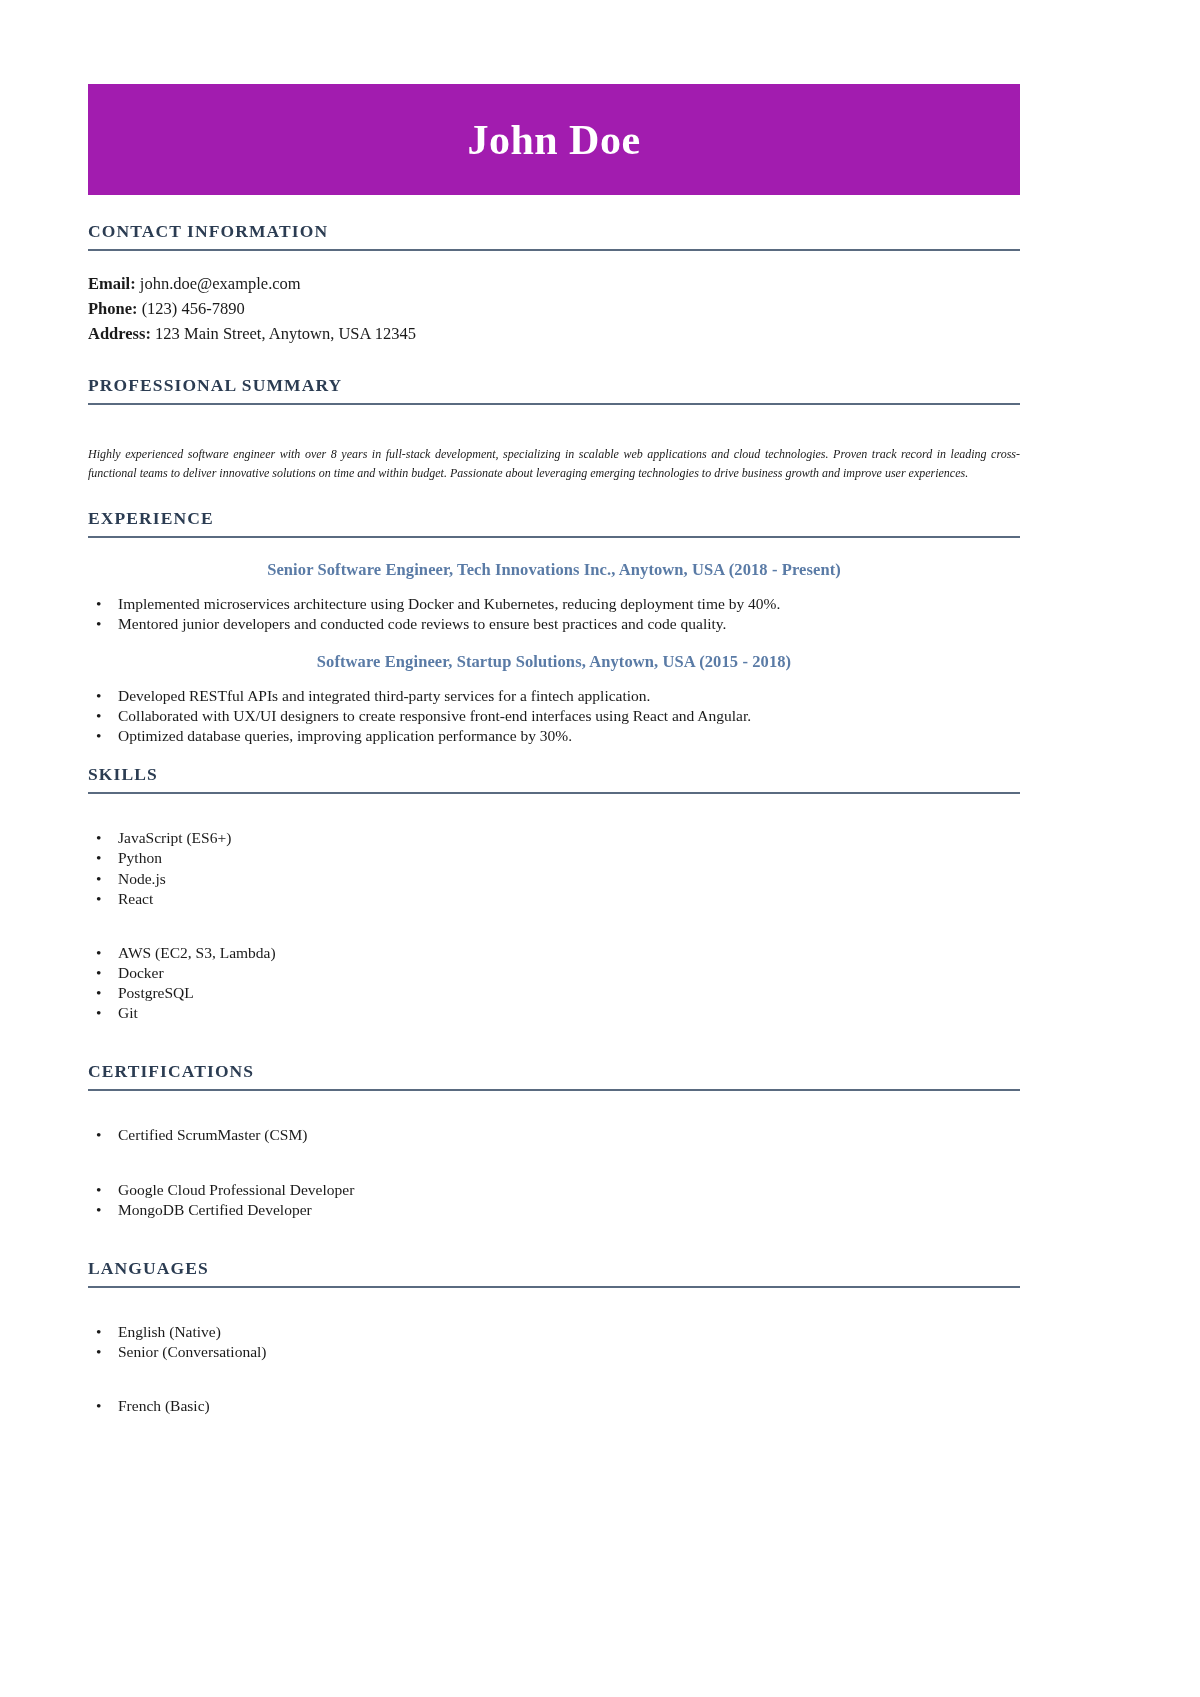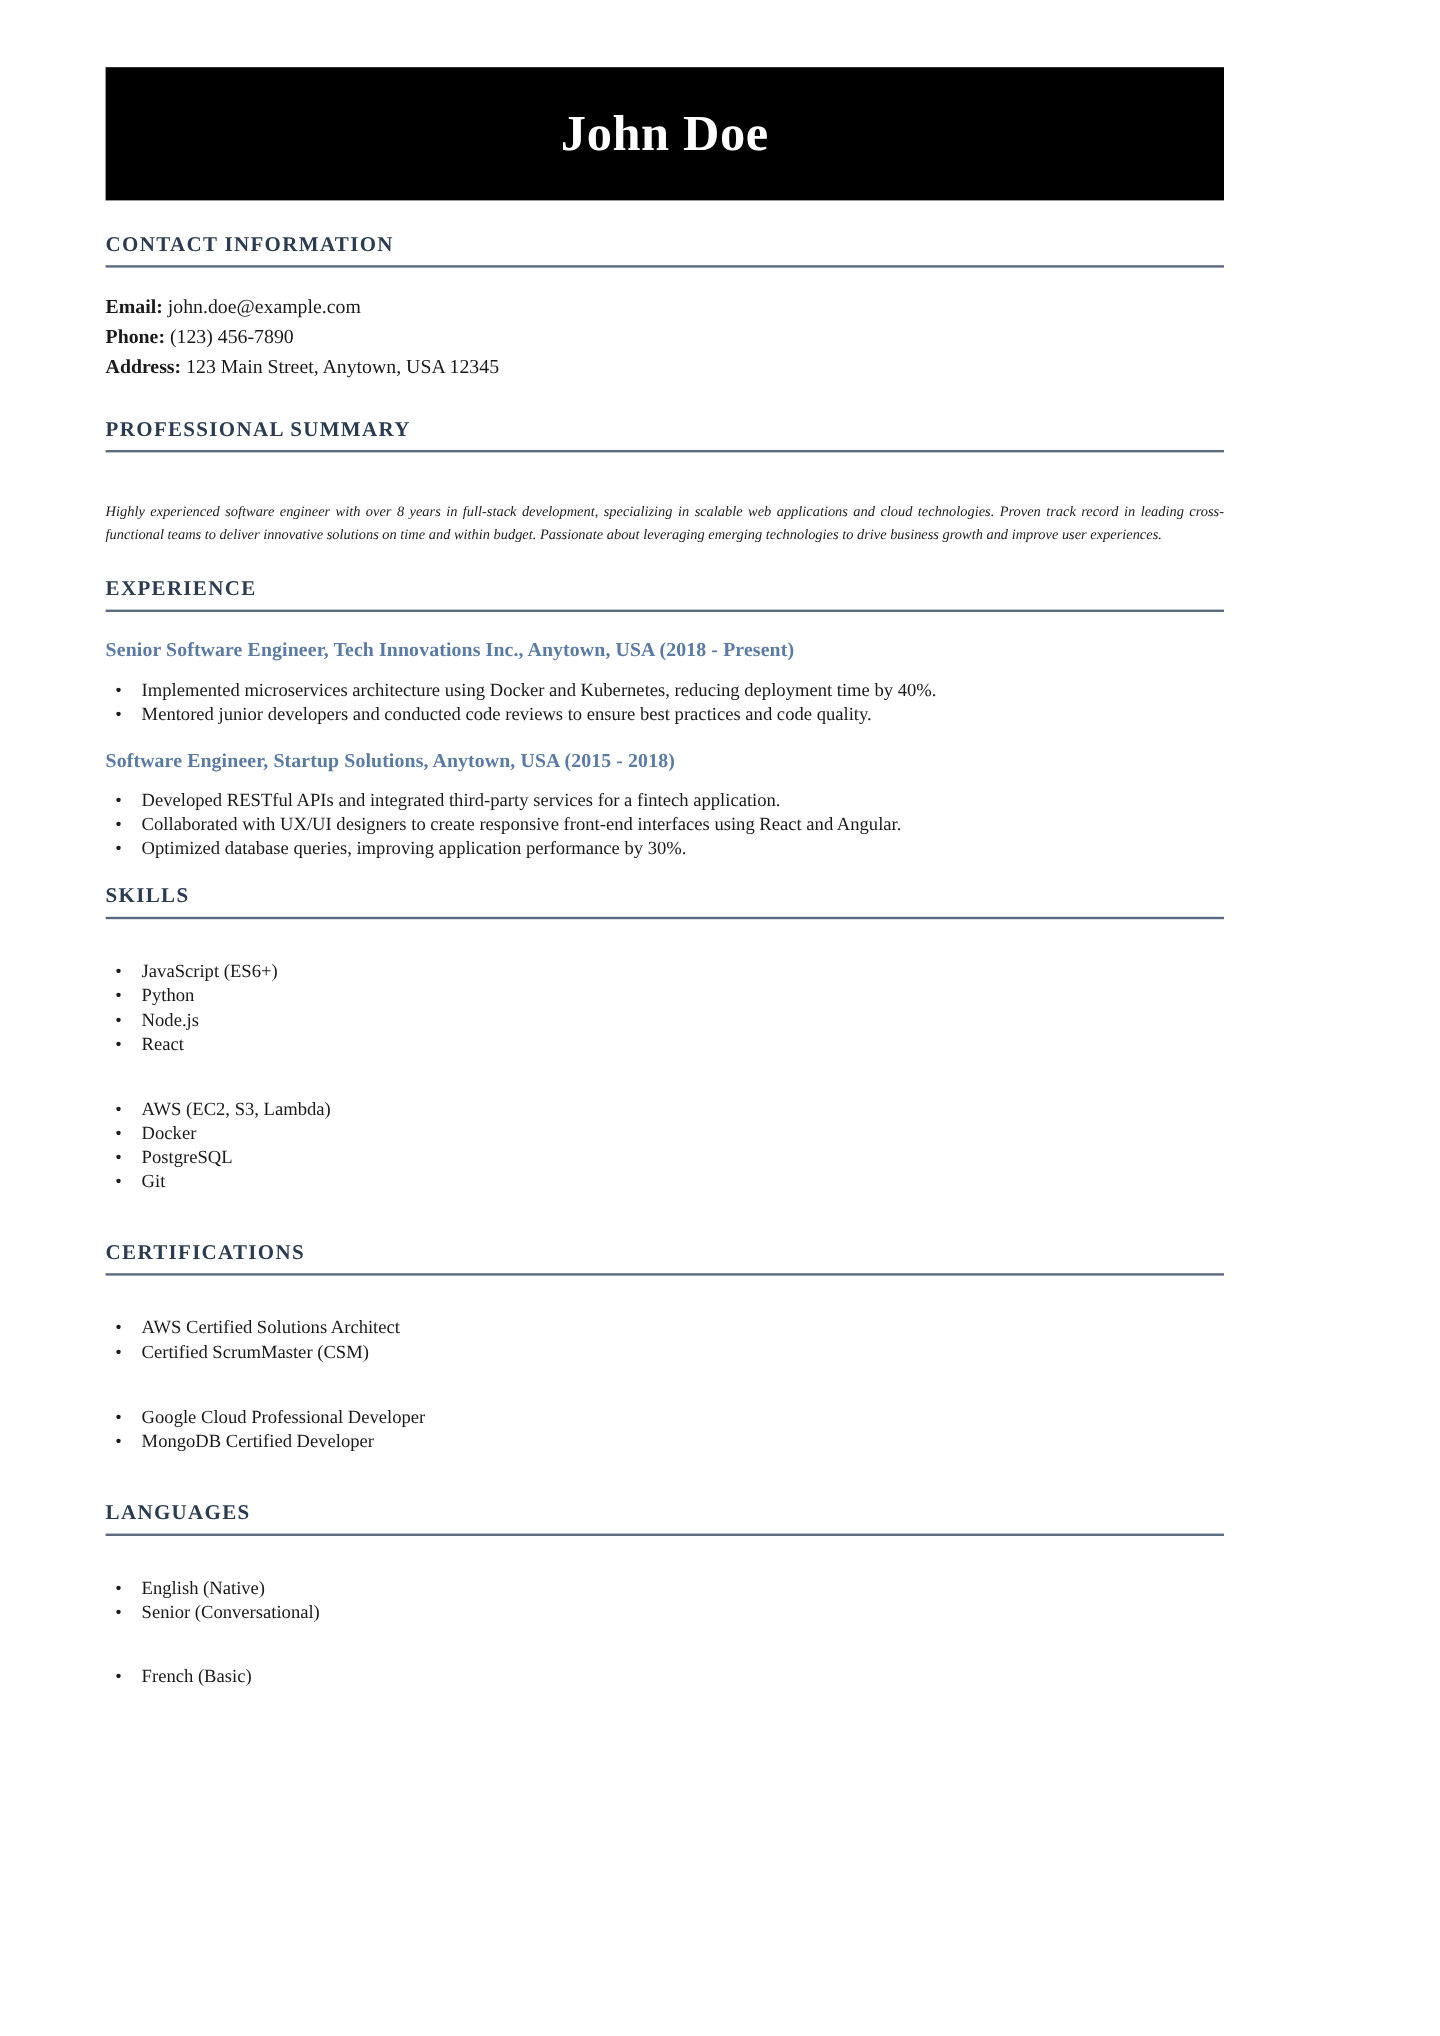--- a/index.html
+++ b/index.html
@@ -25,22 +25,22 @@
 
   .doc-body {
     position: absolute;
     left: 88px;
     top: 0;
     width: 932px;
   }
 
   
   .name-banner {
-    margin-top: 56px;
-    background: #000000;
+    margin-top: 84px;
+    background: #a21caf;
     height: 111px;
     display: flex;
     align-items: center;
     justify-content: center;
   }
   .name-banner .name-text {
     color: #ffffff;
     font-size: 42px;
     font-weight: bold;
     font-family: "Liberation Serif", "DejaVu Serif", serif;
@@ -90,20 +90,21 @@
 
   
   .job {
     padding-top: 0;
   }
   .job-title {
     color: #5a7ba6;
     font-weight: bold;
     font-size: 16.5px;
     letter-spacing: 0.1px;
+    text-align: center;
   }
   ul.bullets {
     list-style: none;
     margin: 0;
     padding: 0;
   }
   ul.bullets li {
     position: relative;
     padding-left: 30px;
     font-size: 15.5px;
@@ -226,21 +227,20 @@
 
     <div class="spacer-38"></div>
 
     <div class="section">
       <div class="section-heading">CERTIFICATIONS</div>
       <hr class="section-rule">
 
       <div class="spacer-34"></div>
 
       <ul class="bullets bullet-group">
-        <li>AWS Certified Solutions Architect</li>
         <li>Certified ScrumMaster (CSM)</li>
       </ul>
 
       <div class="spacer-34"></div>
 
       <ul class="bullets bullet-group">
         <li>Google Cloud Professional Developer</li>
         <li>MongoDB Certified Developer</li>
       </ul>
     </div>

